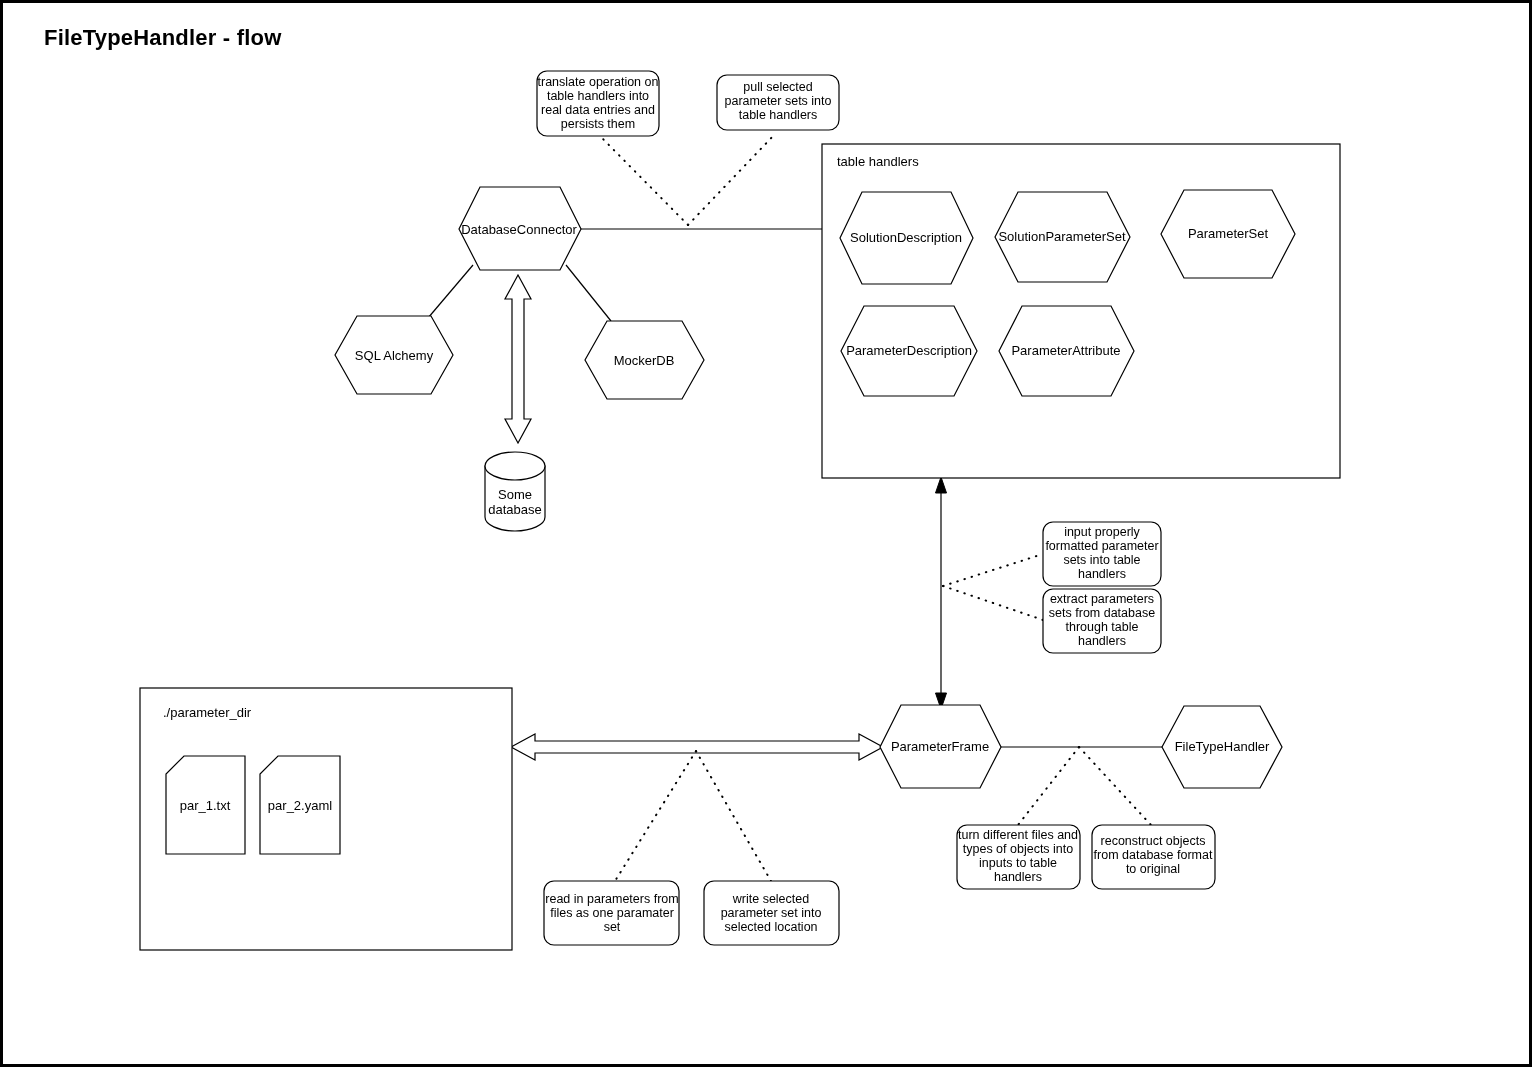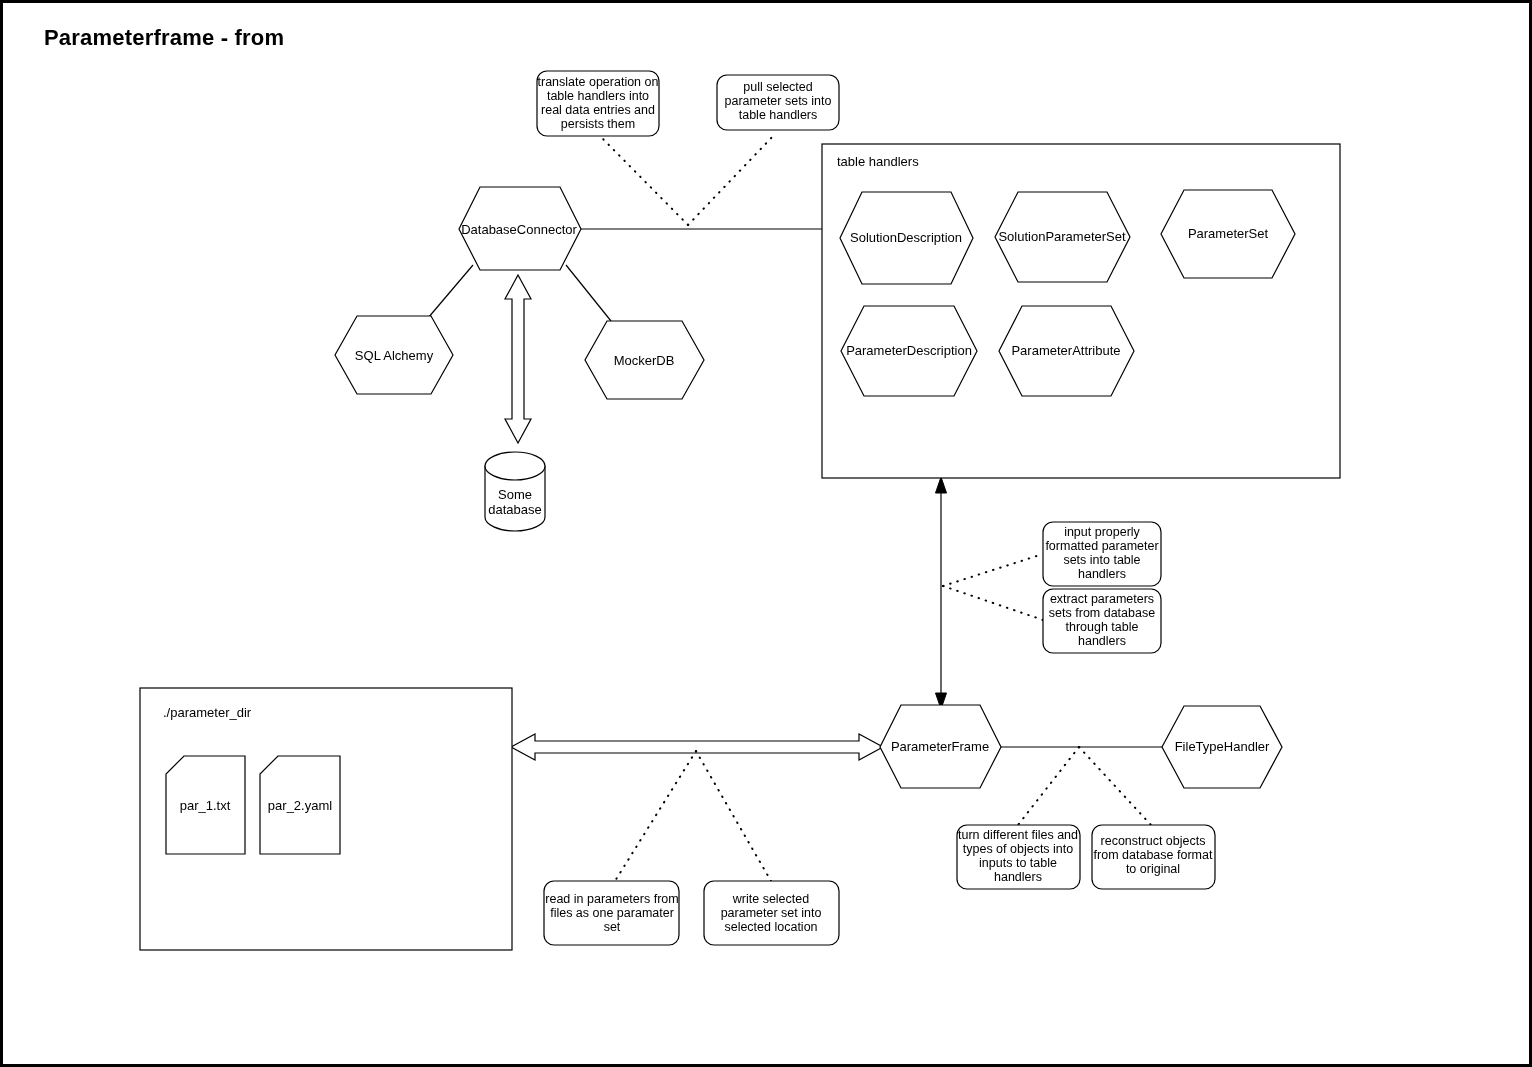--- a/index.html
+++ b/index.html
@@ -79,21 +79,21 @@
     stroke: #000000;
     stroke-width: 1.2;
     stroke-linejoin: miter;
   }
 </style>
 </head>
 <body>
 
 <div id="canvas">
 
-  <div id="page-title">Parameterframe - from</div>
+  <div id="page-title">FileTypeHandler - flow</div>
 
   <svg class="layer" viewBox="0 0 1532 1067">
 
     <path class="edge" d="M 578 226 L 819 226"></path>
 
     <path class="edge" d="M 470 262 L 425 315"></path>
 
     <path class="edge" d="M 563 262 L 608 318"></path>
 
     <path class="edge" d="M 998 744 L 1160 744"></path>

